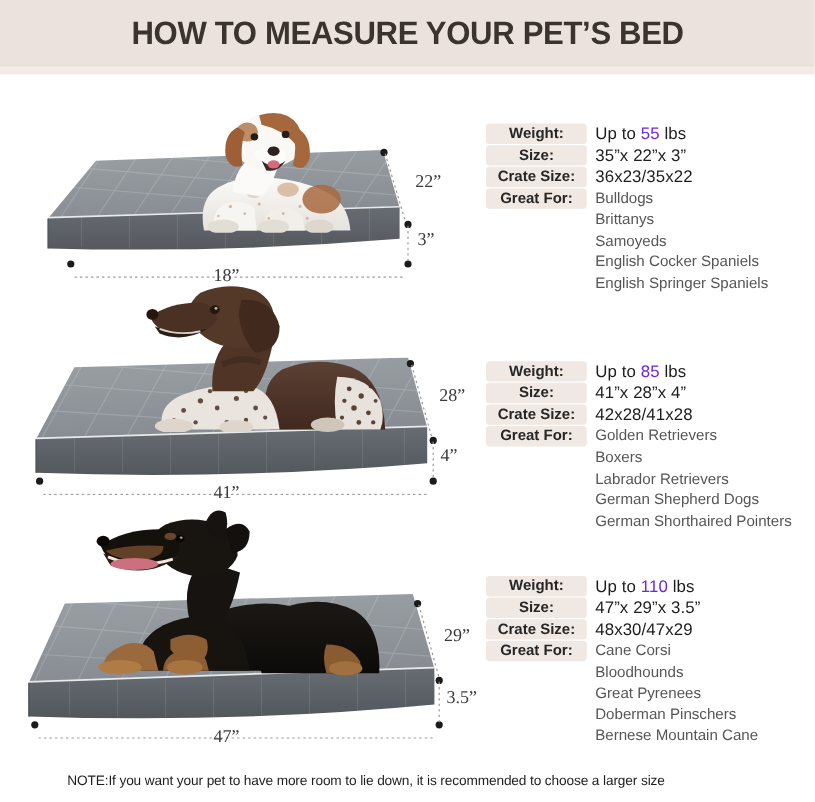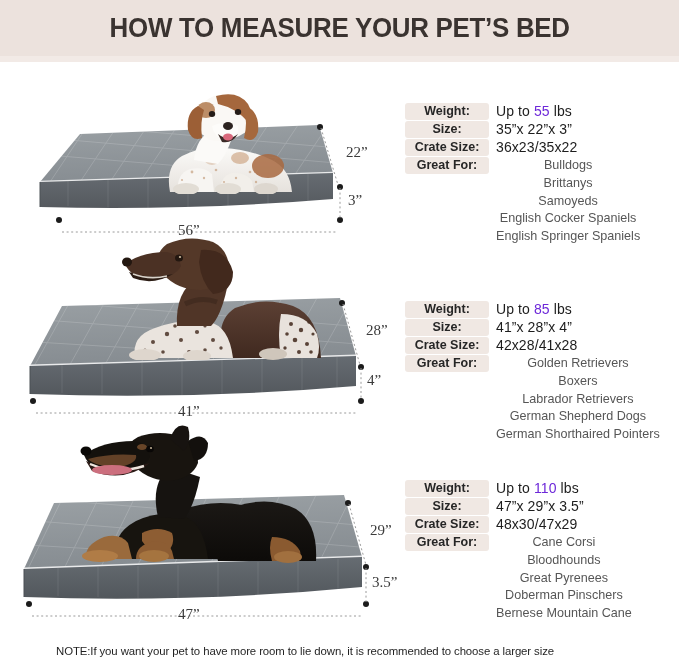--- a/index.html
+++ b/index.html
@@ -54,21 +54,20 @@
     margin-right:7px;
   }
   .val{
     font-size:14px;line-height:17px;color:#1d1d1d;
     letter-spacing:0.1px;white-space:nowrap;
   }
   .val .num{color:#6d28d9;}
   .breed{
     font-size:12.6px;line-height:17.8px;color:#565656;
     white-space:nowrap;
-    text-align:center;
   }
   .breed-list{display:flex;flex-direction:column;}
 
   
   .note{
     position:absolute;left:0;top:645px;width:610px;
     text-align:center;font-size:11.4px;color:#1f1f1f;
     letter-spacing:-0.1px;
   }
 </style>
@@ -184,21 +183,21 @@
       </svg>
   </div>
   <div class="dim-label" style="left:348px;top:130px;font-size:15px;">3”</div>
 
   <div class="dot" style="left:56px;top:155px;"></div>
   <div class="dimline" style="left:62px;top:157px;width:276px;height:2px;">
     <svg width="276" height="2">
         <line x1="0" y1="1" x2="276" y2="1" stroke="#9a9a9a" stroke-width="1" stroke-dasharray="2,2.6"></line>
       </svg>
   </div>
-  <div class="dim-label" style="left:178px;top:160px;font-size:15px;">56”</div>
+  <div class="dim-label" style="left:178px;top:160px;font-size:15px;">18”</div>
 
   <div class="spec" style="left:405px;top:41px;">
     <div class="spec-row">
       <div class="chip">Weight:</div>
       <div class="val">
         <span>Up to</span>
         <span class="num">55</span>
         <span>lbs</span>
       </div>
     </div>

